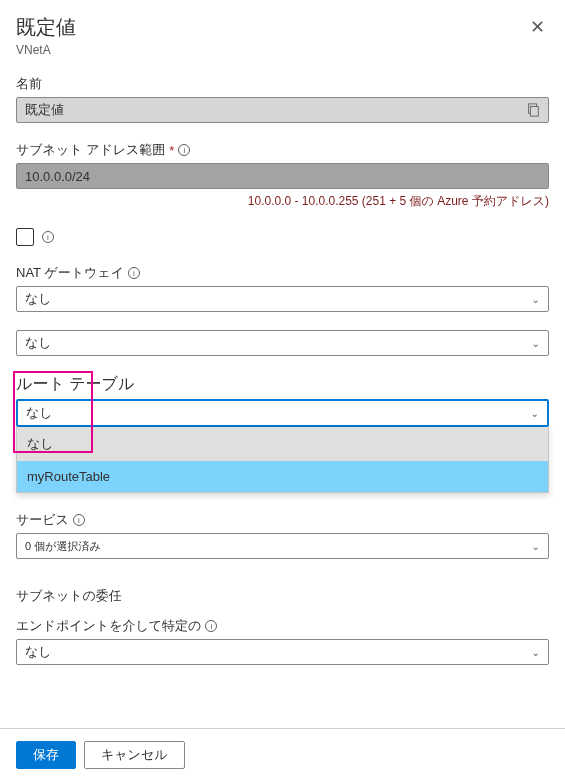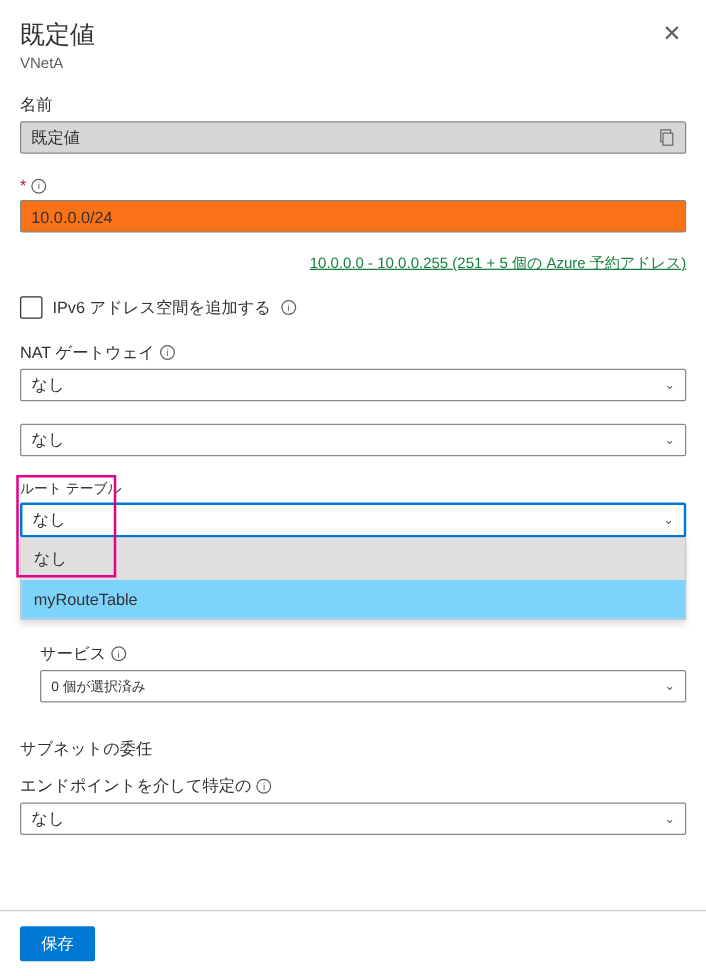--- a/index.html
+++ b/index.html
@@ -11,40 +11,40 @@
     width: 565px;
     background: #fff;
   }
   .panel { padding: 14px 16px 0 16px; }
   .header { display: flex; align-items: flex-start; justify-content: space-between; }
   h1 { font-size: 20px; font-weight: 400; margin: 0 0 2px 0; }
   .subtitle { color: #605e5c; font-size: 12px; margin-bottom: 18px; }
   .close-x { font-size: 18px; color: #605e5c; cursor: pointer; line-height: 1; padding: 4px; }
   .field { margin-bottom: 18px; }
   .label { color: #323130; font-size: 13px; margin-bottom: 4px; display: flex; align-items: center; gap: 4px; }
-  .label.small { font-size: 11px; color: #323130; }
+  .label.small { font-size: 16px; color: #323130; }
   .info-icon {
     width: 12px; height: 12px; border: 1px solid #605e5c; border-radius: 50%;
     display: inline-flex; align-items: center; justify-content: center;
     font-size: 8px; color: #605e5c; cursor: pointer;
   }
   .req { color: #a4262c; }
   .input {
     width: 100%; height: 26px; padding: 0 8px;
     border: 1px solid #8a8886; border-radius: 2px;
-    font-size: 13px; background: #f97316;
+    font-size: 13px; background: #a3a3a3;
     display: flex; align-items: center; justify-content: space-between;
   }
   .input.readonly {
     background: #d6d6d6; color: #323130;
   }
   .copy-icon {
     width: 14px; height: 14px; cursor: pointer; flex-shrink: 0;
   }
-  .hint { text-align: right; font-size: 12px; color: #15803d; margin-top: 16px; text-decoration: underline; }
+  .hint { text-align: right; font-size: 12px; color: #7f1d1d; margin-top: 4px; }
   .checkbox-row { display: flex; align-items: center; gap: 8px; }
   .checkbox { width: 18px; height: 18px; border: 1px solid #323130; border-radius: 2px; cursor: pointer; }
   .select {
     width: 100%; height: 26px; padding: 0 8px;
     border: 1px solid #8a8886; border-radius: 2px;
     display: flex; align-items: center; justify-content: space-between;
     cursor: pointer; background: #fff;
   }
   .select.focused { border: 2px solid #0078d4; height: 28px; }
   .chev { color: #605e5c; font-size: 10px; }
@@ -97,33 +97,33 @@
       <span>既定値</span>
       <svg class="copy-icon" viewBox="0 0 16 16">
         <rect x="3" y="1" width="9" height="11" fill="none" stroke="#605e5c" stroke-width="1"></rect>
         <rect x="5" y="4" width="9" height="11" fill="#d6d6d6" stroke="#605e5c" stroke-width="1"></rect>
       </svg>
     </div>
   </div>
 
   <div class="field">
     <div class="label">
+      <span>サブネット アドレス範囲</span>
       <span class="req">*</span>
       <span class="info-icon">i</span>
     </div>
     <div class="input">
       <span>10.0.0.0/24</span>
     </div>
     <div class="hint">10.0.0.0 - 10.0.0.255 (251 + 5 個の Azure 予約アドレス)</div>
   </div>
 
   <div class="field">
     <div class="checkbox-row">
       <div class="checkbox"></div>
-      <span>IPv6 アドレス空間を追加する</span>
       <span class="info-icon">i</span>
     </div>
   </div>
 
   <div class="field">
     <div class="label">
       <span>NAT ゲートウェイ</span>
       <span class="info-icon">i</span>
     </div>
     <div class="select">
@@ -145,21 +145,21 @@
     <div class="select focused">
       <span>なし</span>
       <span class="chev">⌄</span>
     </div>
     <div class="dropdown-list">
       <div class="dropdown-item selected">なし</div>
       <div class="dropdown-item">myRouteTable</div>
     </div>
   </div>
 
-  <div class="field" style="margin-top:18px;margin-left:16px;">
+  <div class="field" style="margin-top:18px;">
     <div class="label">
       <span>サービス</span>
       <span class="info-icon">i</span>
     </div>
     <div class="select">
       <span style="font-size:11px;">0 個が選択済み</span>
       <span class="chev">⌄</span>
     </div>
   </div>
 
@@ -174,13 +174,14 @@
       <span>なし</span>
       <span class="chev">⌄</span>
     </div>
   </div>
 
   <div class="spacer-bottom"></div>
 </div>
 
 <div class="footer">
   <div class="btn primary">保存</div>
+  <div class="btn secondary">キャンセル</div>
 </div>
 
 </body></html>

